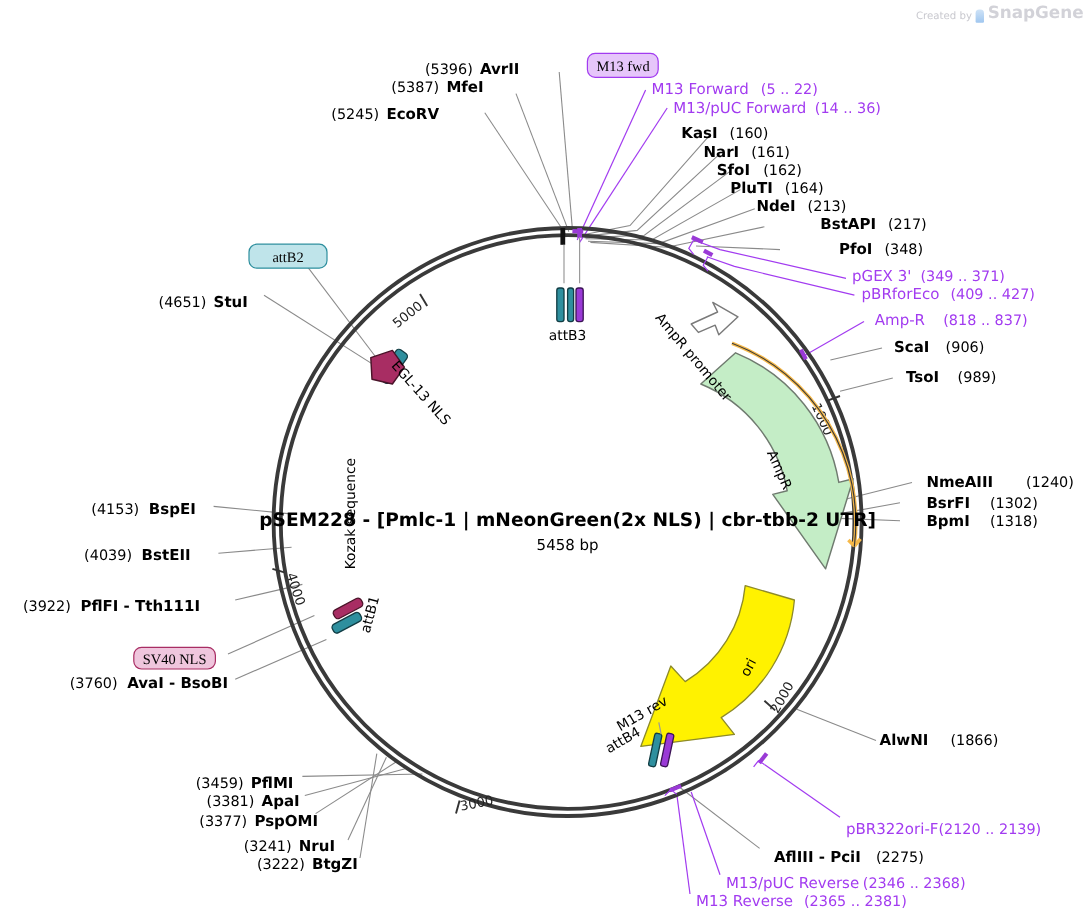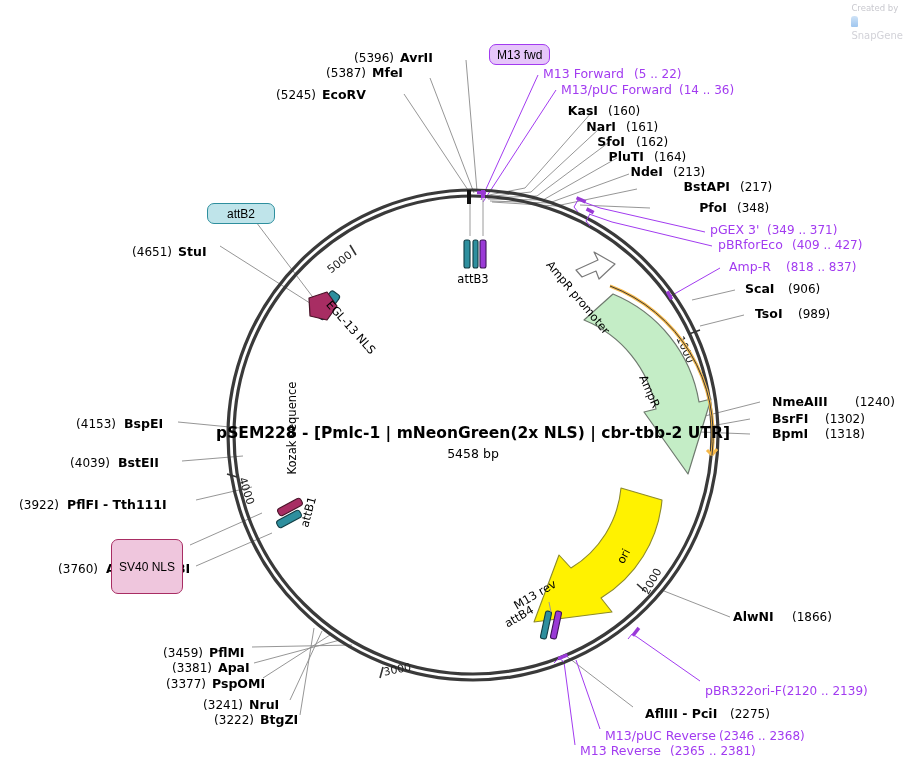--- a/index.html
+++ b/index.html
@@ -16,36 +16,36 @@
 
   
   .enz       {font-family:"DejaVu Sans",sans-serif;font-size:12.5px;font-weight:bold;fill:#000;}
   .pos       {font-family:"DejaVu Sans",sans-serif;font-size:12px;font-weight:normal;fill:#000;}
   .prim      {font-family:"DejaVu Sans",sans-serif;font-size:12.5px;font-weight:normal;fill:#a23bf0;}
   .primpos   {font-family:"DejaVu Sans",sans-serif;font-size:12px;font-weight:normal;fill:#a23bf0;}
   .feat      {font-family:"DejaVu Sans",sans-serif;font-size:11.5px;fill:#000;}
   .tick      {font-family:"DejaVu Sans",sans-serif;font-size:11px;fill:#222;}
   .titlemain {font-family:"DejaVu Sans",sans-serif;font-size:15.5px;font-weight:bold;fill:#000;}
   .titlesub  {font-family:"DejaVu Sans",sans-serif;font-size:12.5px;fill:#000;}
-  .badgetxt  {font-family:Liberation Sans, sans-serif;font-size:12px;fill:#000;}
+  .badgetxt  {font-family:Liberation Serif, serif;font-size:12px;fill:#000;}
   .wmtxt     {font-family:"DejaVu Sans",sans-serif;font-size:8.5px;fill:#c9c9cf;}
   .wmbrand   {font-family:"DejaVu Sans",sans-serif;font-size:10px;font-weight:bold;fill:#d2d2d8;}
 
   .lead{stroke:#8a8a8a;stroke-width:0.9;fill:none;}
   .leadp{stroke:#a23bf0;stroke-width:1.0;fill:none;}
 </style>
 </head>
 <body>
 
 <div id="stage">
 
-<div style="position:absolute;right:6px;top:3px;display:flex;align-items:flex-start;gap:3px;flex-direction:column;">
+<div style="position:absolute;right:6px;top:3px;display:flex;align-items:flex-end;gap:3px;">
   <span class="wmtxt" style="color:#c9c9cf;font-size:8.5px;font-family:'DejaVu Sans',sans-serif;">Created by</span>
   <span style="display:inline-block;width:7px;height:11px;background:linear-gradient(180deg,#cfe3f7,#9fc6ef);border-radius:3px 3px 1px 1px;"></span>
-  <span class="wmbrand" style="color:#d2d2d8;font-size:10px;font-weight:normal;font-family:'DejaVu Sans',sans-serif;">SnapGene</span>
+  <span class="wmbrand" style="color:#d2d2d8;font-size:14px;font-weight:bold;font-family:'DejaVu Sans',sans-serif;">SnapGene</span>
 </div>
 
 <svg width="909" height="769" viewBox="0 0 909 769">
   <defs>
     <clipPath id="clipall">
           <rect x="0" y="0" width="909" height="769"></rect>
         </clipPath>
   </defs>
 
   <g>
@@ -314,17 +314,17 @@
 </svg>
 
 <div style="position:absolute;left:489px;top:44px;padding:1px 7px;border:1.4px solid #a23bf0;border-radius:7px;background:#e6c6fa;line-height:15px;">
   <span class="badgetxt">M13 fwd</span>
 </div>
 
 <div style="position:absolute;left:207px;top:203px;padding:1px 19px;border:1.4px solid #2e8f9e;border-radius:7px;background:#bfe4ea;line-height:15px;">
   <span class="badgetxt">attB2</span>
 </div>
 
-<div style="position:absolute;left:111px;top:539px;padding:18px 7px;border:1.4px solid #a82d63;border-radius:7px;background:#efc6dd;line-height:15px;">
+<div style="position:absolute;left:111px;top:539px;padding:0 7px;border:1.4px solid #a82d63;border-radius:7px;background:#efc6dd;line-height:15px;">
   <span class="badgetxt">SV40 NLS</span>
 </div>
 
 </div>
 
 </body></html>

